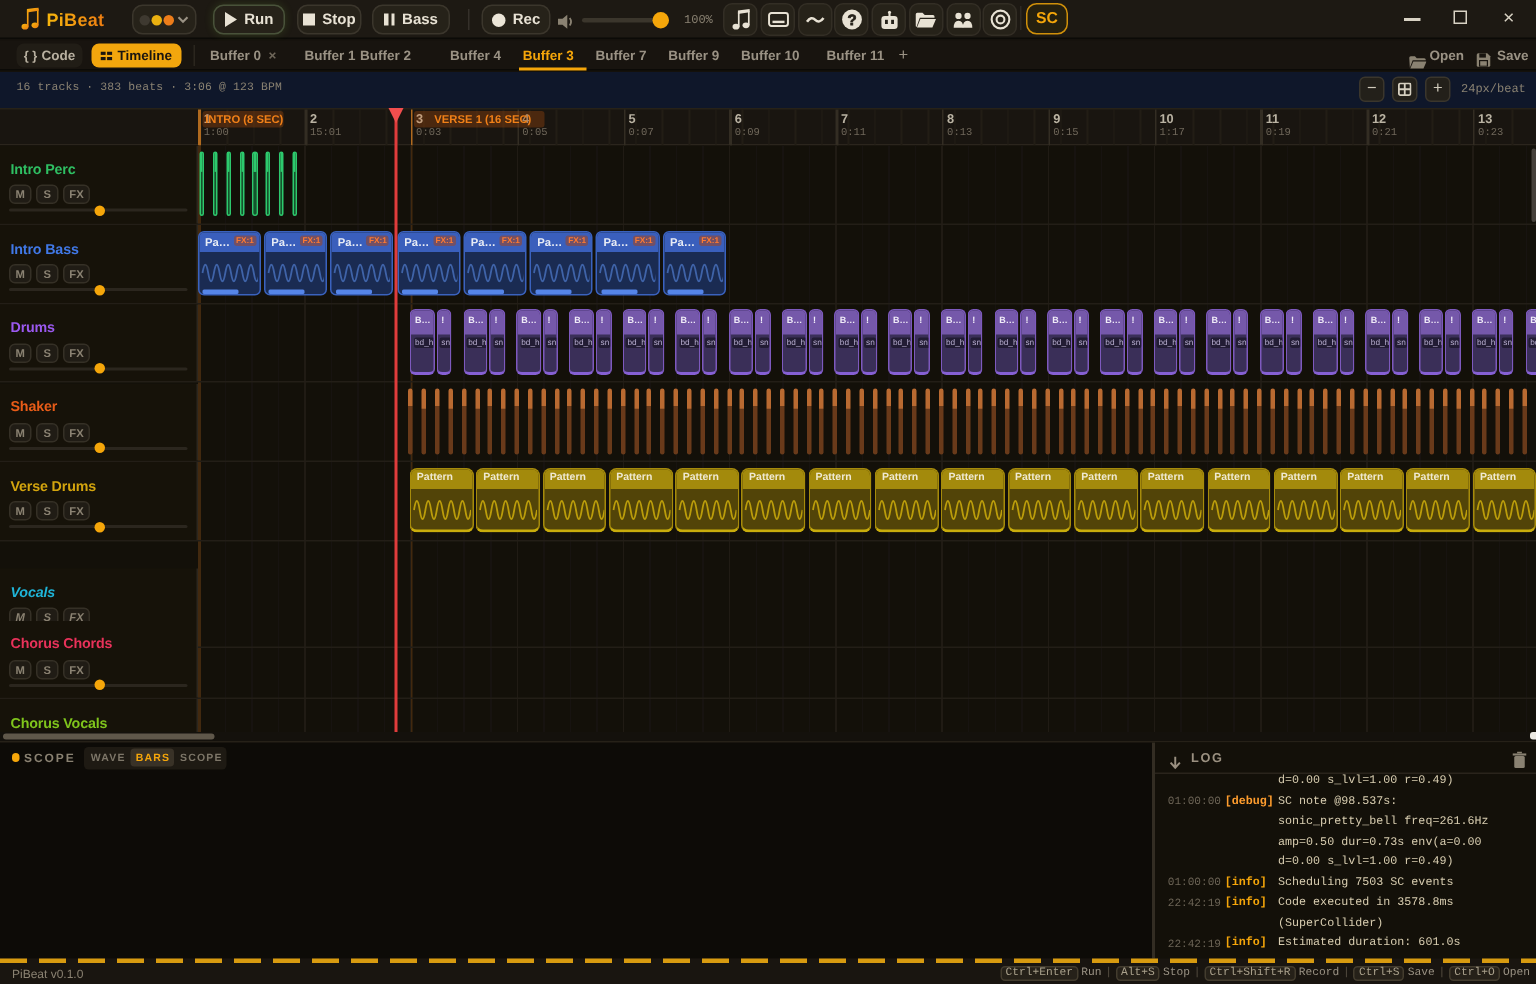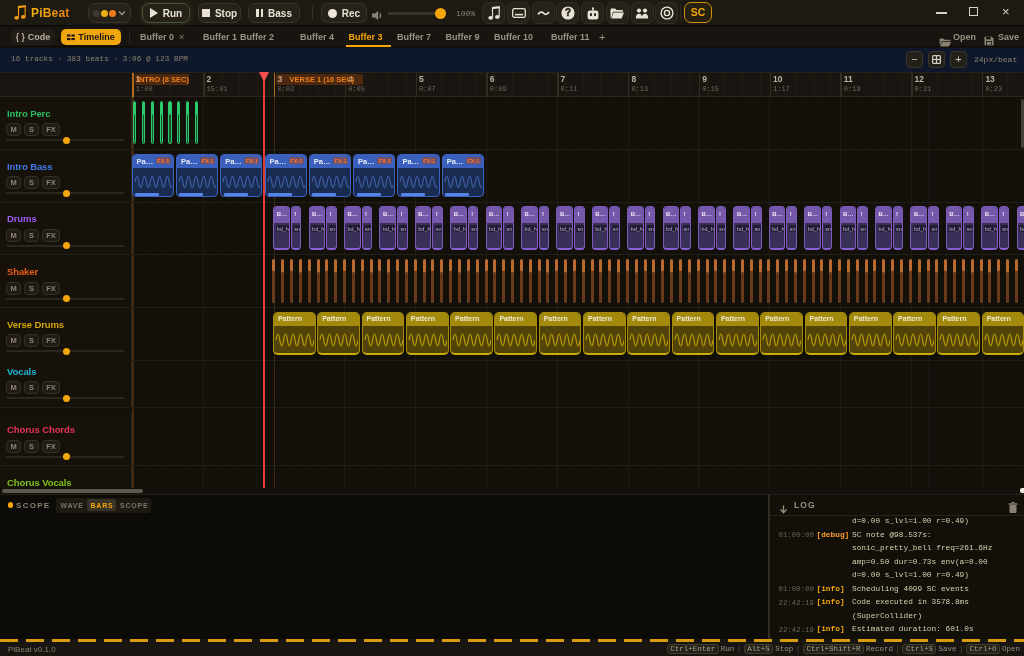--- a/index.html
+++ b/index.html
@@ -308,21 +308,21 @@
       <div class="row" style="top:211.2px;height:52.7px;">
         <div class="sidebar">
           <div class="tlab" style="color:#d4a50e;">Verse Drums</div>
           <div class="msfx" style="left:6px;width:15px;">M</div>
           <div class="msfx" style="left:24px;width:15px;">S</div>
           <div class="msfx" style="left:42px;width:18px;">FX</div>
           <div class="sline"></div>
           <div class="sknob" style="left:62.5px;"></div>
         </div>
       </div>
-      <div class="row" style="top:258px;height:52.7px;">
+      <div class="row" style="top:282px;height:52.7px;font-style:italic;">
         <div class="sidebar">
           <div class="tlab" style="color:#1fb4d8;">Vocals</div>
           <div class="msfx" style="left:6px;width:15px;">M</div>
           <div class="msfx" style="left:24px;width:15px;">S</div>
           <div class="msfx" style="left:42px;width:18px;">FX</div>
           <div class="sline"></div>
           <div class="sknob" style="left:62.5px;"></div>
         </div>
       </div>
       <div class="row" style="top:316.6px;height:52.7px;">
@@ -869,21 +869,21 @@
         <div class="abs" style="left:0;top:20px;width:256px;height:1px;background:#2a241c;"></div>
         <div class="ll mono" style="left:82px;top:22.2px;color:#d8cdb0;">d=0.00 s_lvl=1.00 r=0.49)</div>
         <div class="ll mono" style="left:8.5px;top:36px;font-size:7.4px;color:#6b6355;">01:00:00</div>
         <div class="ll mono" style="left:46.5px;top:35.7px;color:#ff9d2e;font-weight:bold;">[debug]</div>
         <div class="ll mono" style="left:82px;top:35.7px;color:#d8cdb0;">SC note @98.537s:</div>
         <div class="ll mono" style="left:82px;top:49.2px;color:#d8cdb0;">sonic_pretty_bell freq=261.6Hz</div>
         <div class="ll mono" style="left:82px;top:62.7px;color:#d8cdb0;">amp=0.50 dur=0.73s env(a=0.00</div>
         <div class="ll mono" style="left:82px;top:76.2px;color:#d8cdb0;">d=0.00 s_lvl=1.00 r=0.49)</div>
         <div class="ll mono" style="left:8.5px;top:90px;font-size:7.4px;color:#6b6355;">01:00:00</div>
         <div class="ll mono" style="left:46.5px;top:89.7px;color:#f5a60a;font-weight:bold;">[info]</div>
-        <div class="ll mono" style="left:82px;top:89.7px;color:#d8cdb0;">Scheduling 4099 SC events</div>
+        <div class="ll mono" style="left:82px;top:89.7px;color:#d8cdb0;">Scheduling 7503 SC events</div>
         <div class="ll mono" style="left:8.5px;top:103.5px;font-size:7.4px;color:#6b6355;">22:42:19</div>
         <div class="ll mono" style="left:46.5px;top:103.2px;color:#f5a60a;font-weight:bold;">[info]</div>
         <div class="ll mono" style="left:82px;top:103.2px;color:#d8cdb0;">Code executed in 3578.8ms</div>
         <div class="ll mono" style="left:82px;top:116.7px;color:#d8cdb0;">(SuperCollider)</div>
         <div class="ll mono" style="left:8.5px;top:130.5px;font-size:7.4px;color:#6b6355;">22:42:19</div>
         <div class="ll mono" style="left:46.5px;top:130.2px;color:#f5a60a;font-weight:bold;">[info]</div>
         <div class="ll mono" style="left:82px;top:130.2px;color:#d8cdb0;">Estimated duration: 601.0s</div>
       </div>
     </div>
     <div id="statusbar">

